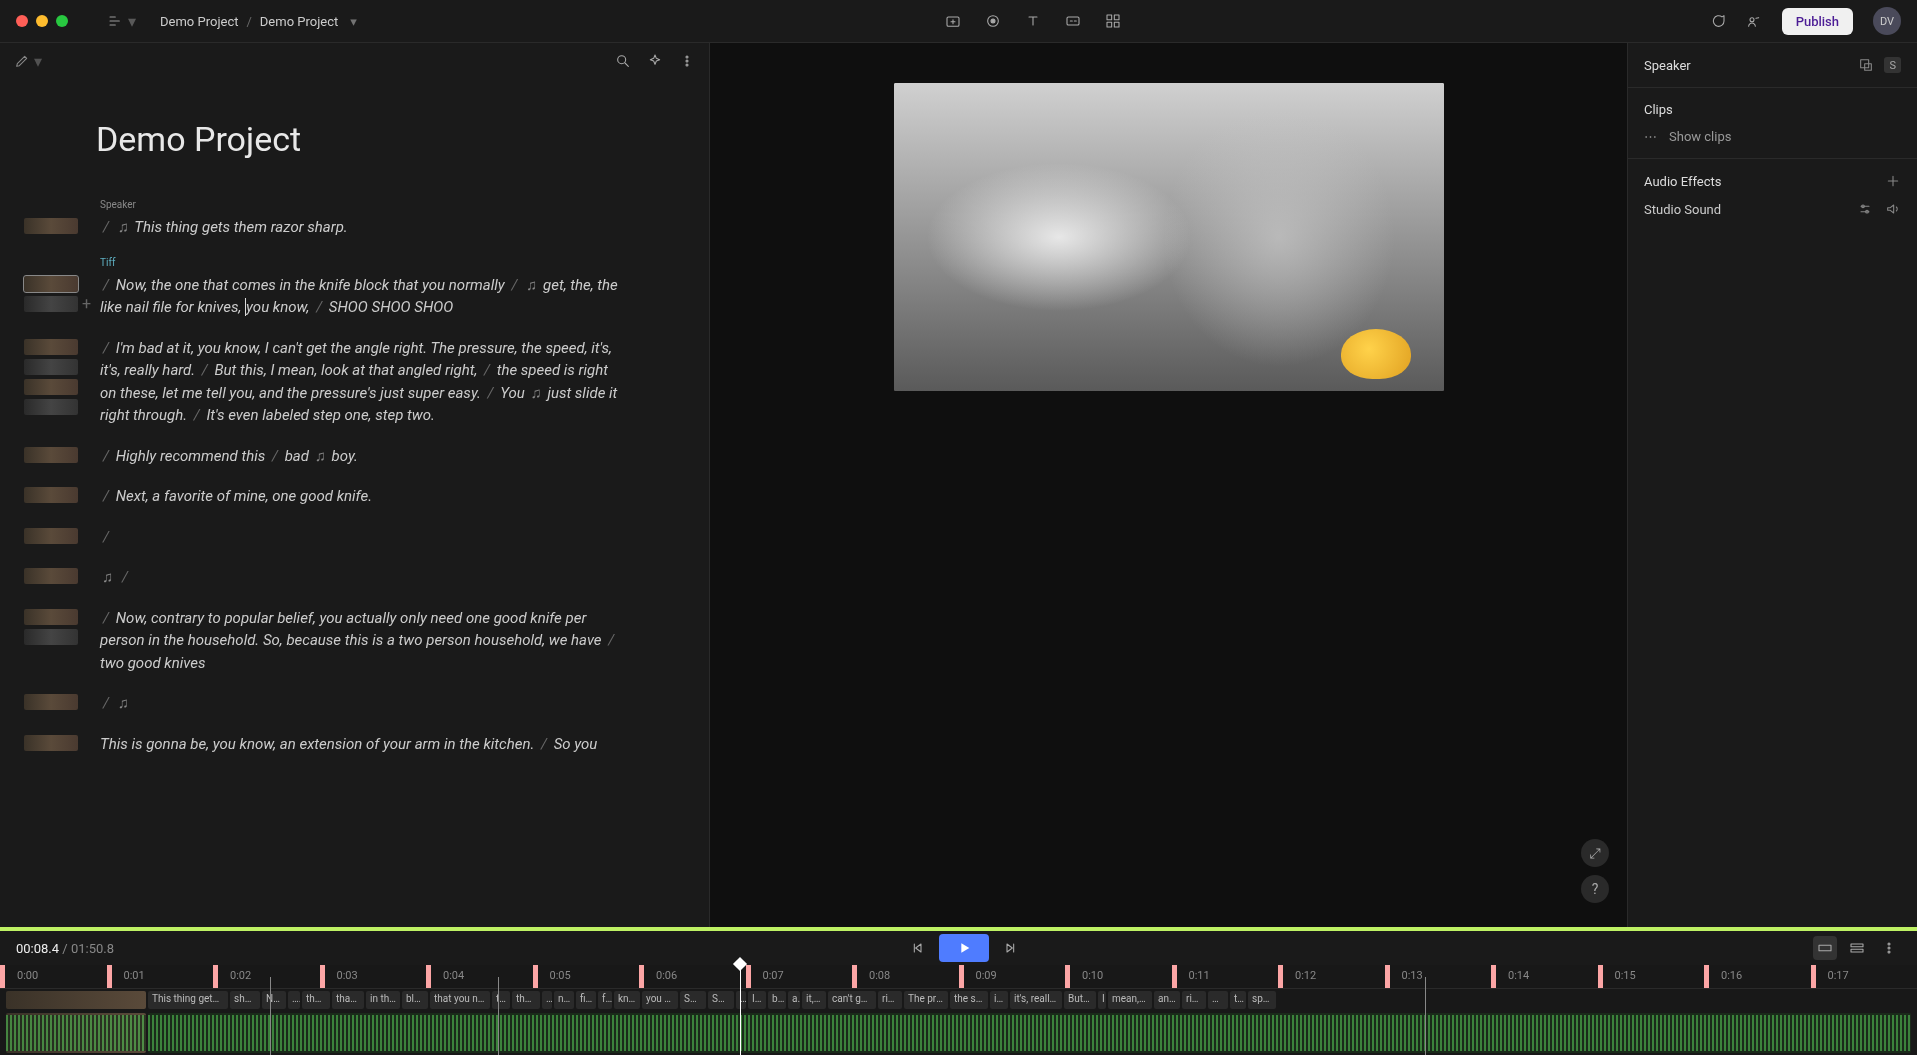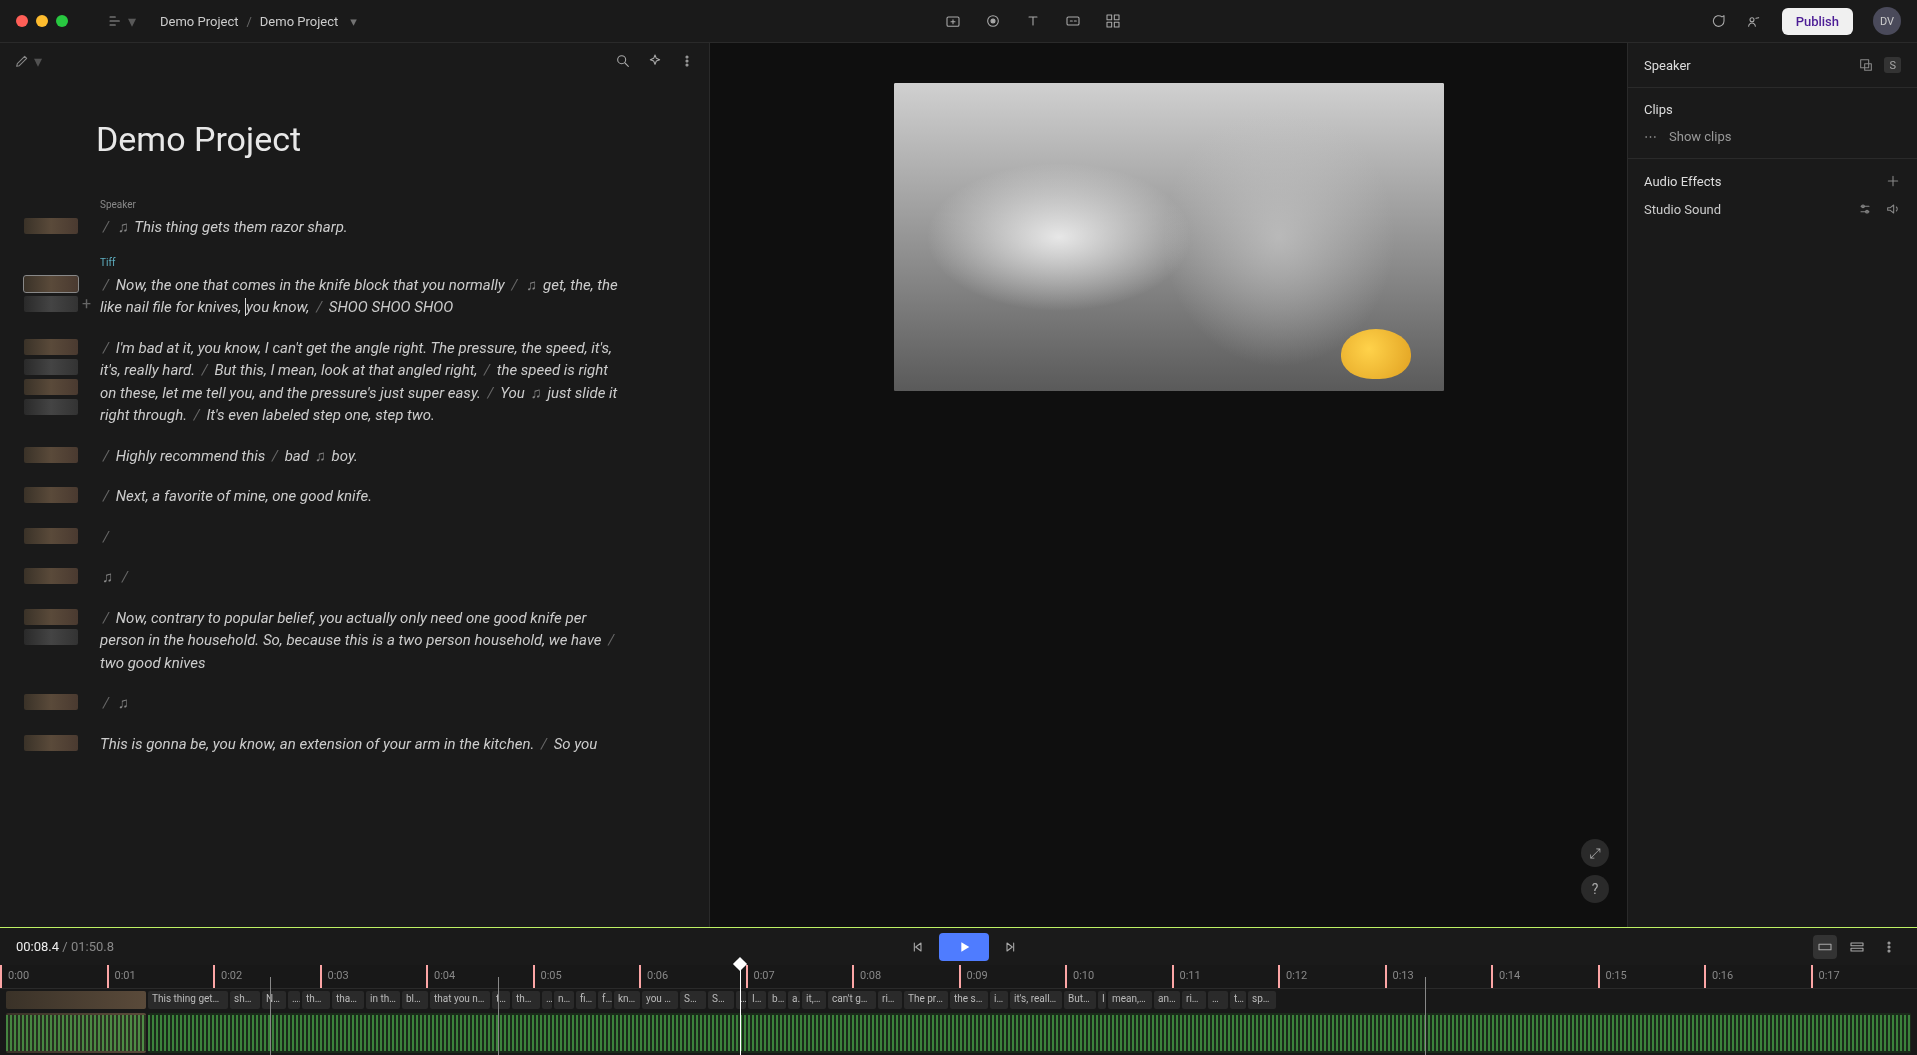--- a/index.html
+++ b/index.html
@@ -74,34 +74,34 @@
 .slider-row { display: flex; align-items: center; gap: 10px; margin-top: 12px; }
 .slider { flex: 1; height: 3px; background: #444; position: relative; border-radius: 2px; }
 .slider::after { content: ''; position: absolute; right: 0; top: -4px; width: 10px; height: 10px; background: #ddd; border-radius: 50%; }
 .db-label { font-size: 12px; color: #aaa; }
 .effect-row { display: flex; justify-content: space-between; align-items: center; margin-top: 12px; font-size: 13px; color: #ccc; }
 .effect-row .icons { display: flex; gap: 12px; color: #888; }
 .effect-row .icons > * { cursor: pointer; display:flex; align-items:center; }
 .key-hint { background: #333; border-radius: 3px; padding: 1px 5px; font-size: 11px; color: #aaa; }
 
 
-.playbar { height: 38px; display: flex; align-items: center; padding: 0 16px; border-top: 1px solid #bef264; }
+.playbar { height: 38px; display: flex; align-items: center; padding: 0 16px; border-top: 4px solid #bef264; }
 .playbar .time { font-size: 13px; color: #eee; }
 .playbar .time .dur { color: #888; }
 .playbar .ctrls { flex: 1; display: flex; justify-content: center; gap: 14px; align-items: center; }
 .play-btn { width: 50px; height: 28px; background: #4f7cff; border-radius: 4px; display: flex; align-items: center; justify-content: center; color: #fff; cursor: pointer; }
 .skip-btn { color: #aaa; cursor: pointer; font-size: 14px; display:flex; align-items:center; }
 .playbar .view-btns { display: flex; gap: 8px; color: #aaa; }
 .playbar .view-btns > * { cursor: pointer; display:flex; align-items:center; padding:4px; }
 .playbar .view-btns .active { background:#333; border-radius:4px; }
 
 
 .timeline { height: 90px; background: #181818; display: flex; flex-direction: column; position: relative; }
 .ruler { height: 24px; display: flex; position: relative; border-bottom: 1px solid #2a2a2a; }
-.tick { flex: 1; font-size: 11px; color: #888; padding-left: 6px; padding-top: 4px; border-left: 2px solid #fca5a5; }
+.tick { flex: 1; font-size: 11px; color: #888; padding-left: 12px; padding-top: 4px; border-left: 5px solid #fca5a5; }
 .clip-track { height: 22px; display: flex; gap: 2px; padding: 2px 6px; position: relative; }
 .clip { background: #2a2a2a; border-radius: 2px; font-size: 10px; color: #bbb; padding: 2px 4px; white-space: nowrap; overflow: hidden; text-overflow: ellipsis; }
 .wave-track { flex: 1; display: flex; gap: 2px; padding: 2px 6px; }
 .wave { flex: 1; background: linear-gradient(#1a2a1a,#1a2a1a); border-radius: 2px; position: relative; overflow: hidden; }
 .wave::before { content:''; position:absolute; inset:2px 0; background: repeating-linear-gradient(90deg, #4aa84a 0 2px, #1a2a1a 2px 4px); opacity:0.7; }
 .wave-thumb { width: 140px; flex: none; background: linear-gradient(90deg,#3a3228,#5a4a3a); }
 .playhead { position: absolute; top: 0; bottom: 0; width: 1px; background: #fff; left: 740px; }
 .playhead::before { content:''; position:absolute; top:-6px; left:-5px; width:10px; height:10px; background:#fff; transform:rotate(45deg); }
 .sel-line { position: absolute; top: 12px; bottom: 0; width: 1px; background: #888; }
 

